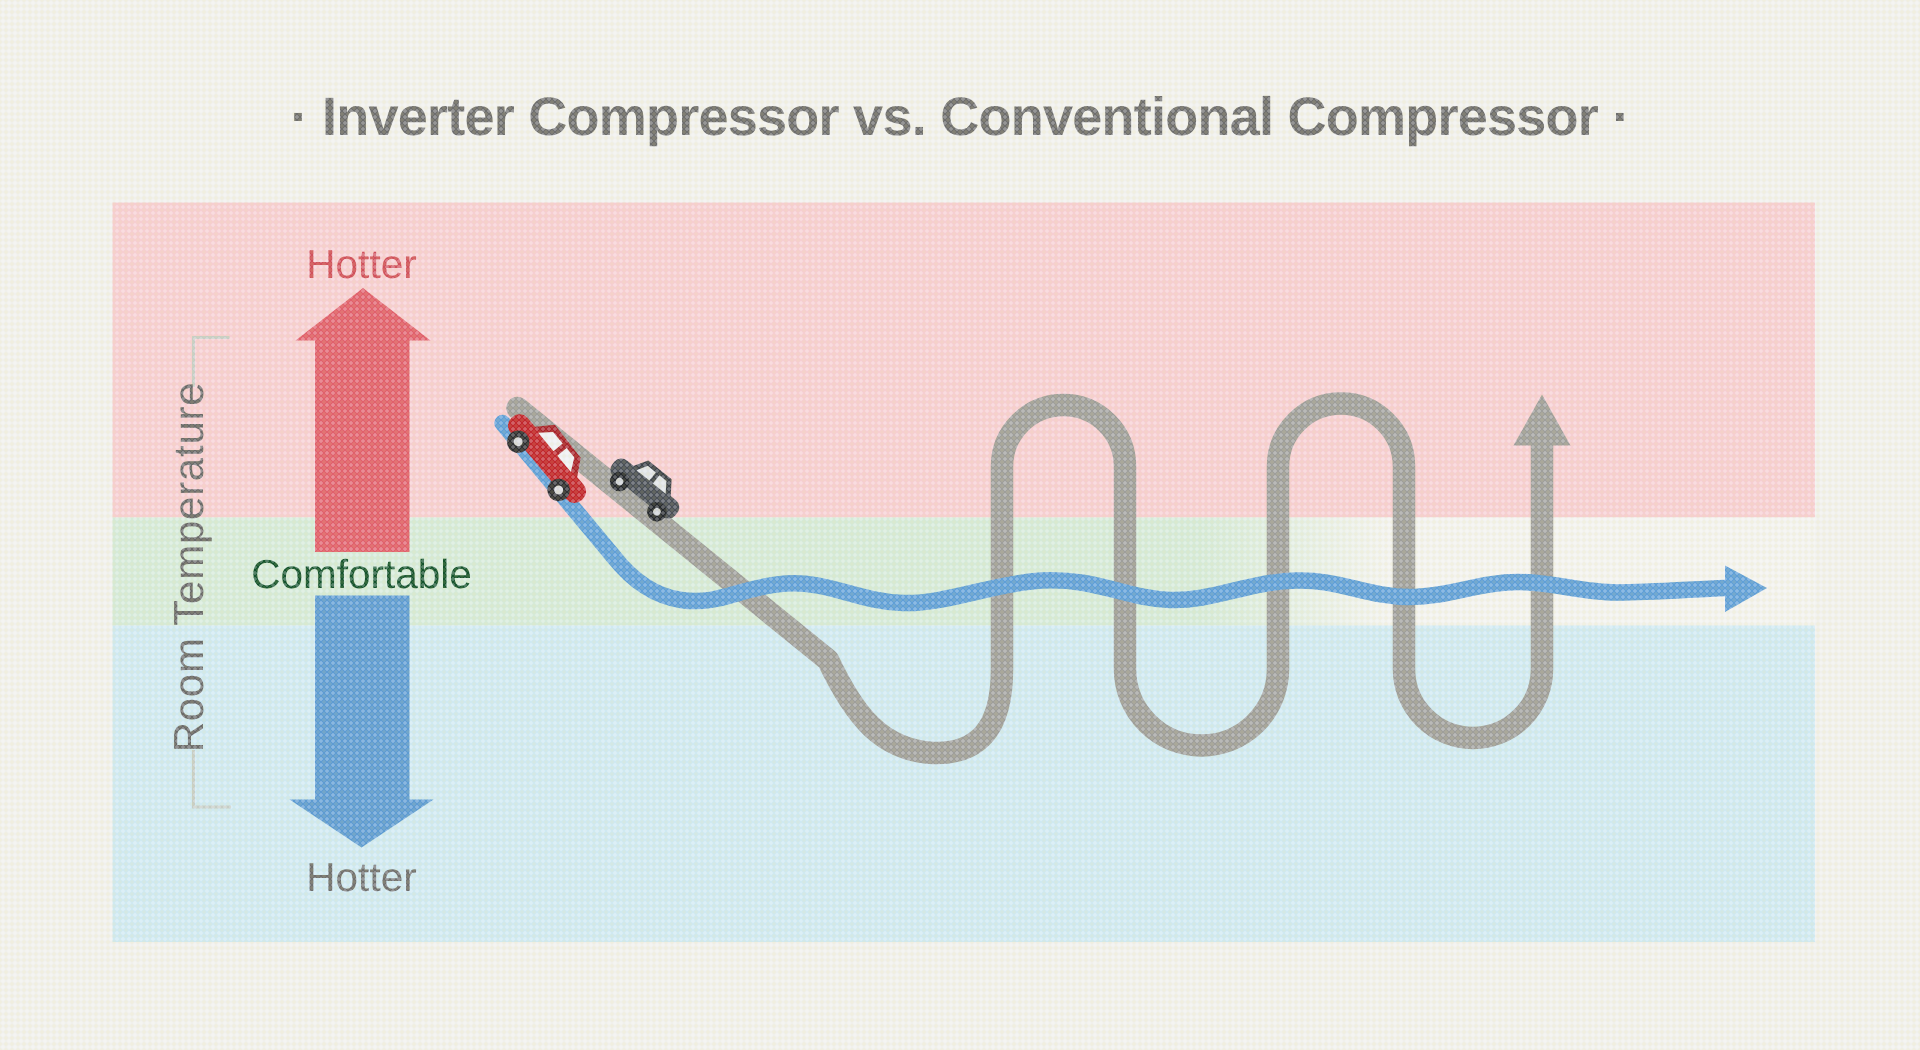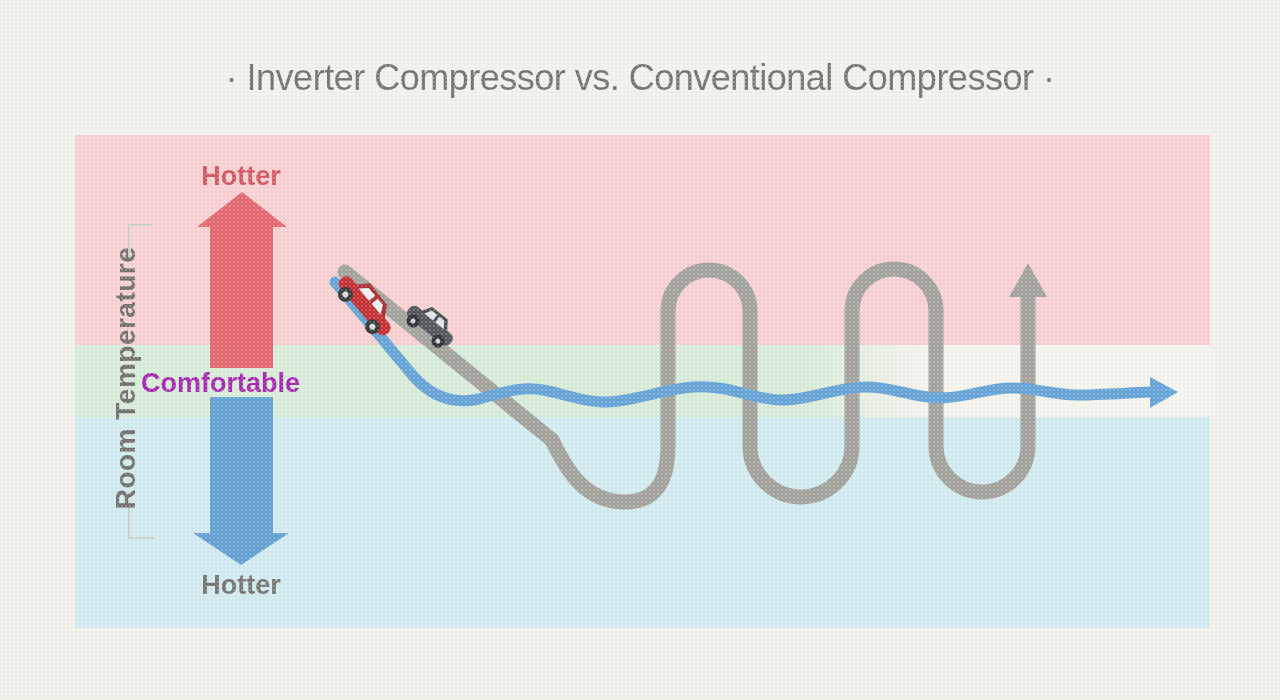--- a/index.html
+++ b/index.html
@@ -3,34 +3,34 @@
 <meta charset="utf-8">
 <style>
   html,body{margin:0;padding:0;}
   body{
     width:1280px;height:700px;position:relative;overflow:hidden;
     background:#f0f0ec;
     font-family:"Liberation Sans","DejaVu Sans",sans-serif;
   }
   .title{
     position:absolute;top:57px;left:0;width:1280px;text-align:center;
-    font-size:36px;font-weight:normal;color:#6e6e6e;letter-spacing:-0.5px;
+    font-size:36px;font-weight:bold;color:#6e6e6e;letter-spacing:-0.5px;
   }
   .stage{
     position:absolute;left:75px;top:135px;width:1135px;height:493px;
   }
   .band{position:absolute;left:0;width:1135px;}
   .band-hot{top:0;height:210px;background:#f6ced2;}
   .band-comfort{top:210px;height:72px;
     background:linear-gradient(90deg,#d5ead9 0%,#d5ead9 64%,#f2f2ee 75%,#f2f2ee 100%);}
   .band-cool{top:282px;height:211px;background:#cfe9f2;}
   svg.art{position:absolute;left:0;top:0;z-index:5;}
-  .label{position:absolute;z-index:10;font-weight:bold;white-space:nowrap;}
+  .label{position:absolute;z-index:10;font-weight:normal;white-space:nowrap;}
   .hotter-label{left:141px;top:161px;width:200px;text-align:center;font-size:27px;color:#d0505c;}
-  .comfortable-label{left:141px;top:368px;width:200px;font-size:27px;color:#a21caf;}
+  .comfortable-label{left:141px;top:368px;width:200px;text-align:center;font-size:27px;color:#14532d;}
   .cooler-label{left:141px;top:570px;width:200px;text-align:center;font-size:27px;color:#6f6f6f;}
   .room-temp-label{
     left:126px;top:378px;font-size:28px;color:#6a6a6a;
     writing-mode:vertical-rl;transform:translate(-50%,-50%) rotate(180deg);
     letter-spacing:0.5px;
   }
   .bracket-path{fill:none;stroke:#c6cdc6;stroke-width:2;}
   .conv-line{fill:none;stroke-width:15;stroke-linecap:round;stroke-linejoin:round;}
   .inv-line{fill:none;stroke-width:11;stroke-linecap:round;stroke-linejoin:round;}
   

